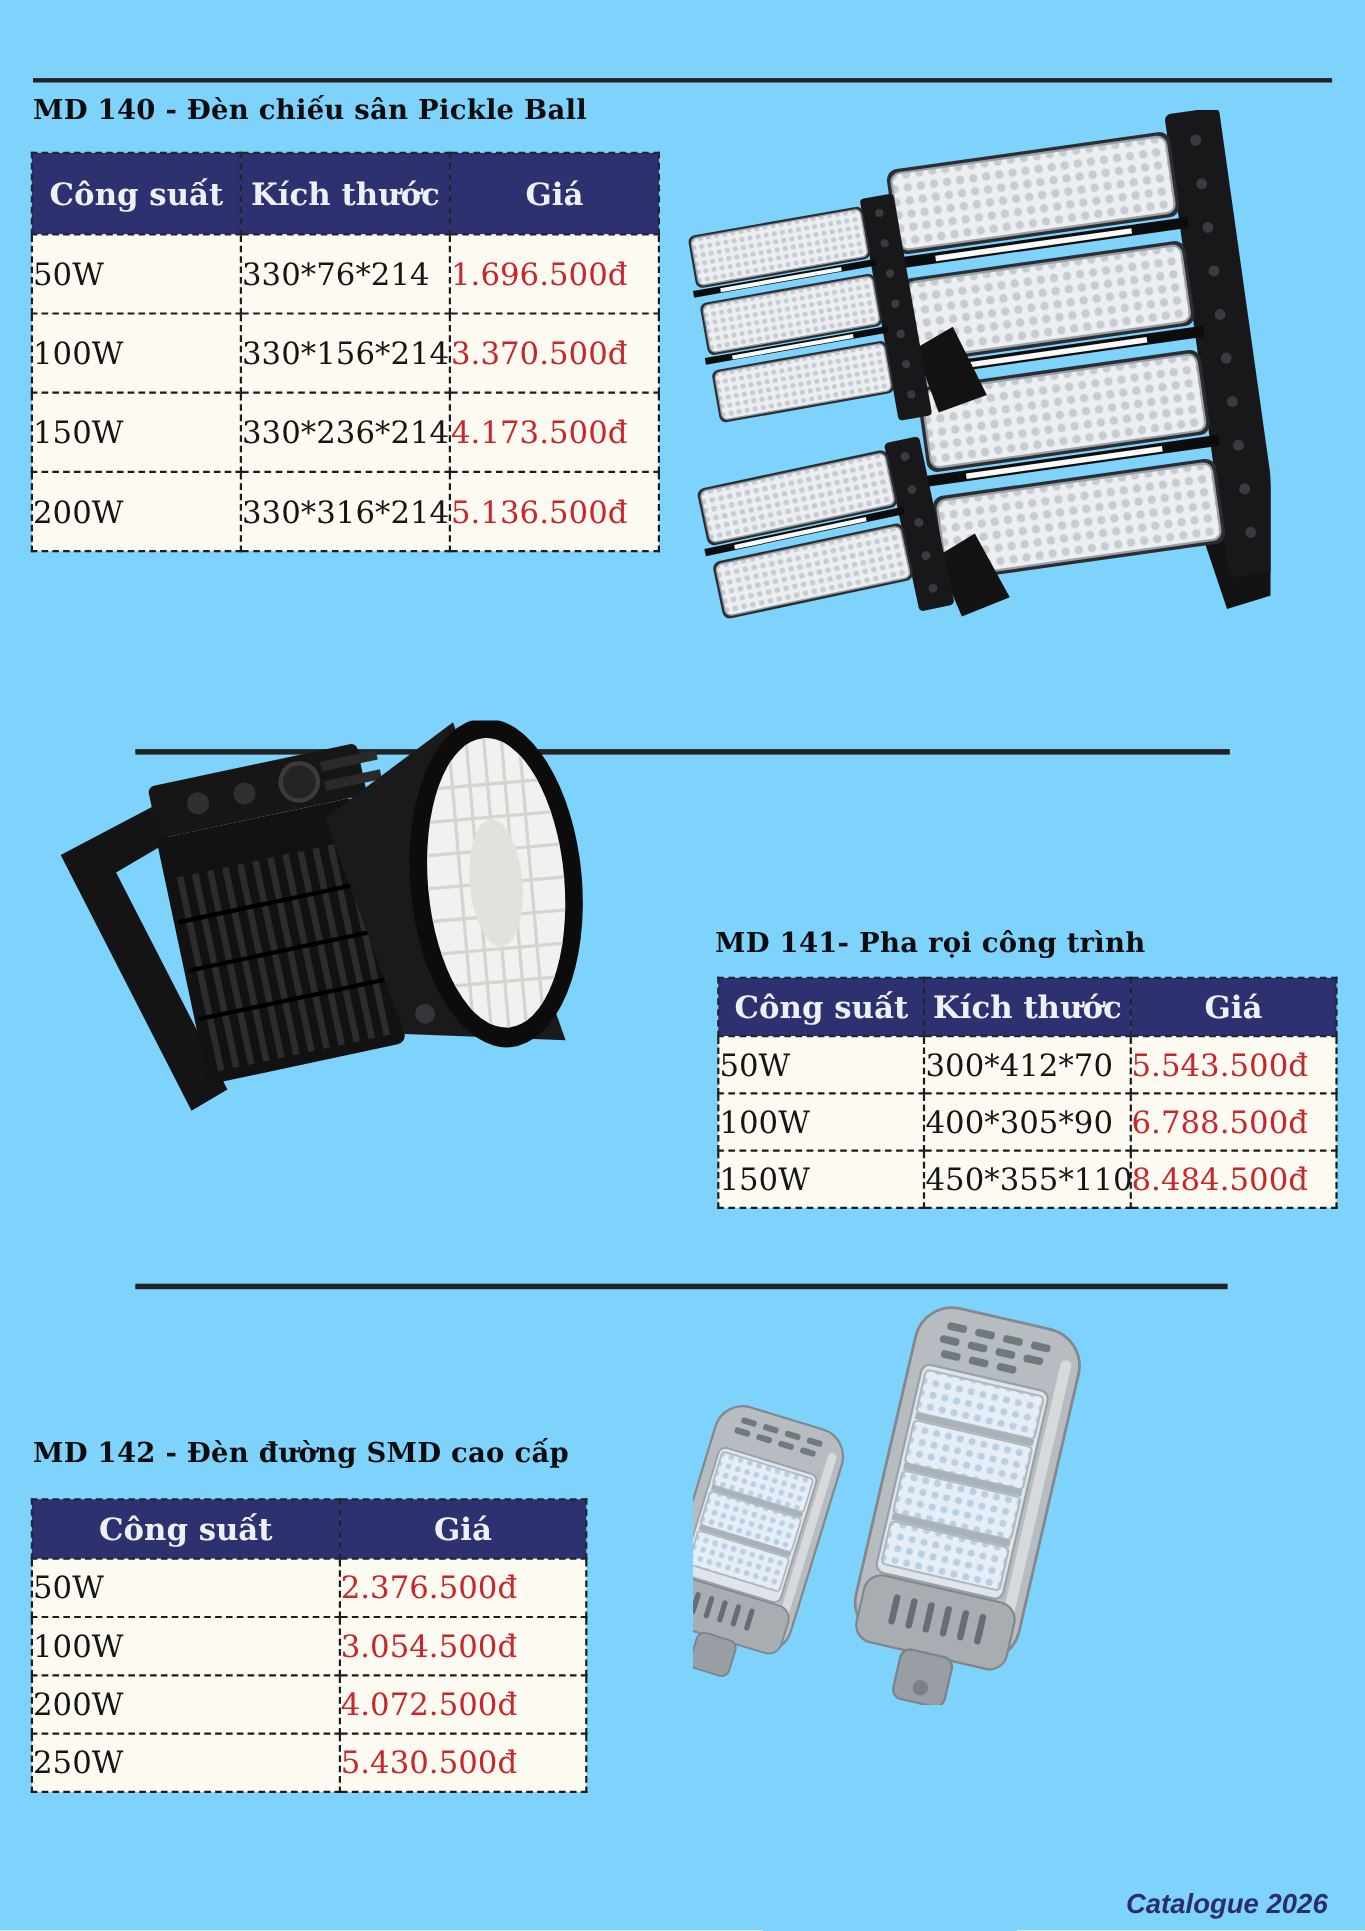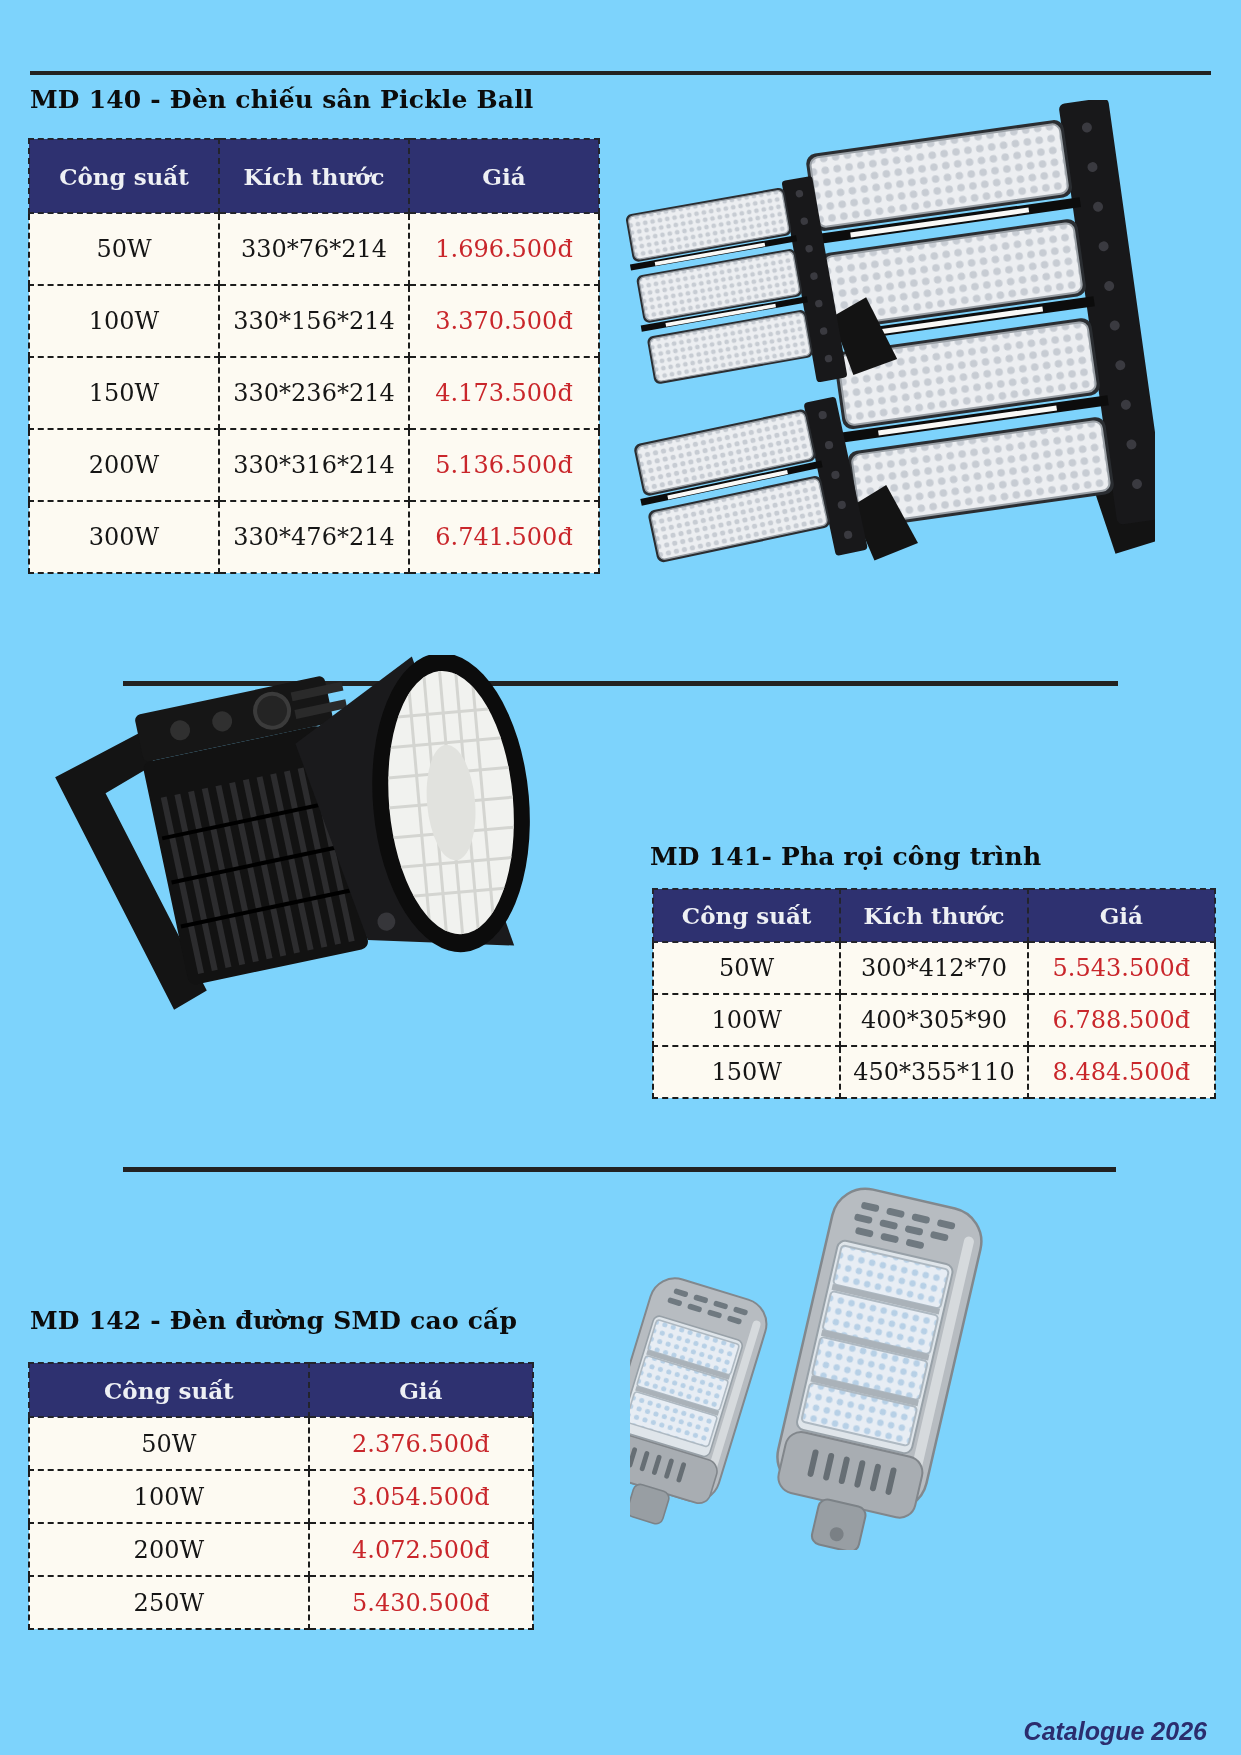--- a/index.html
+++ b/index.html
@@ -26,25 +26,25 @@
     position:absolute;font-weight:bold;font-size:25px;color:#0c0c0c;
     white-space:nowrap;letter-spacing:.2px;
   }
   .title-140{left:30px;top:85px;}
   .title-141{left:650px;top:842px;}
   .title-142{left:30px;top:1306px;text-align:center;}
 
   .price-table{position:absolute;border-collapse:collapse;table-layout:fixed;}
   .price-table th{
     background:var(--header-navy);color:#eef0f4;font-weight:bold;
-    font-size:23px;border:2px dashed #23242c;text-align:center;
+    font-size:28px;border:2px dashed #23242c;text-align:center;
   }
   .price-table th + th{border-left:2px dashed #b5b7c9;}
   .price-table td{
-    background:var(--cell-cream);font-size:24px;text-align:center;
+    background:var(--cell-cream);font-size:28px;text-align:left;
     border:2px dashed #1c1c1c;color:#151515;
   }
   .price-table td.price{color:var(--price-red);}
 
   .t140{left:28px;top:138px;width:572px;}
   .t140 th{height:74px;}
   .t140 td{height:72px;}
   .t141{left:652px;top:888px;width:564px;}
   .t141 th{height:53px;}
   .t141 td{height:52px;}
@@ -95,25 +95,20 @@
         </tr>
         <tr>
           <td>150W</td>
           <td>330*236*214</td>
           <td class="price">4.173.500đ</td>
         </tr>
         <tr>
           <td>200W</td>
           <td>330*316*214</td>
           <td class="price">5.136.500đ</td>
-        </tr>
-        <tr>
-          <td>300W</td>
-          <td>330*476*214</td>
-          <td class="price">6.741.500đ</td>
         </tr>
       </tbody>
     </table>
 
   <h2 class="sec-title title-141">MD 141- Pha rọi công trình</h2>
   <table class="price-table t141">
       <thead>
         <tr>
           <th>Công suất</th>
           <th>Kích thước</th>

